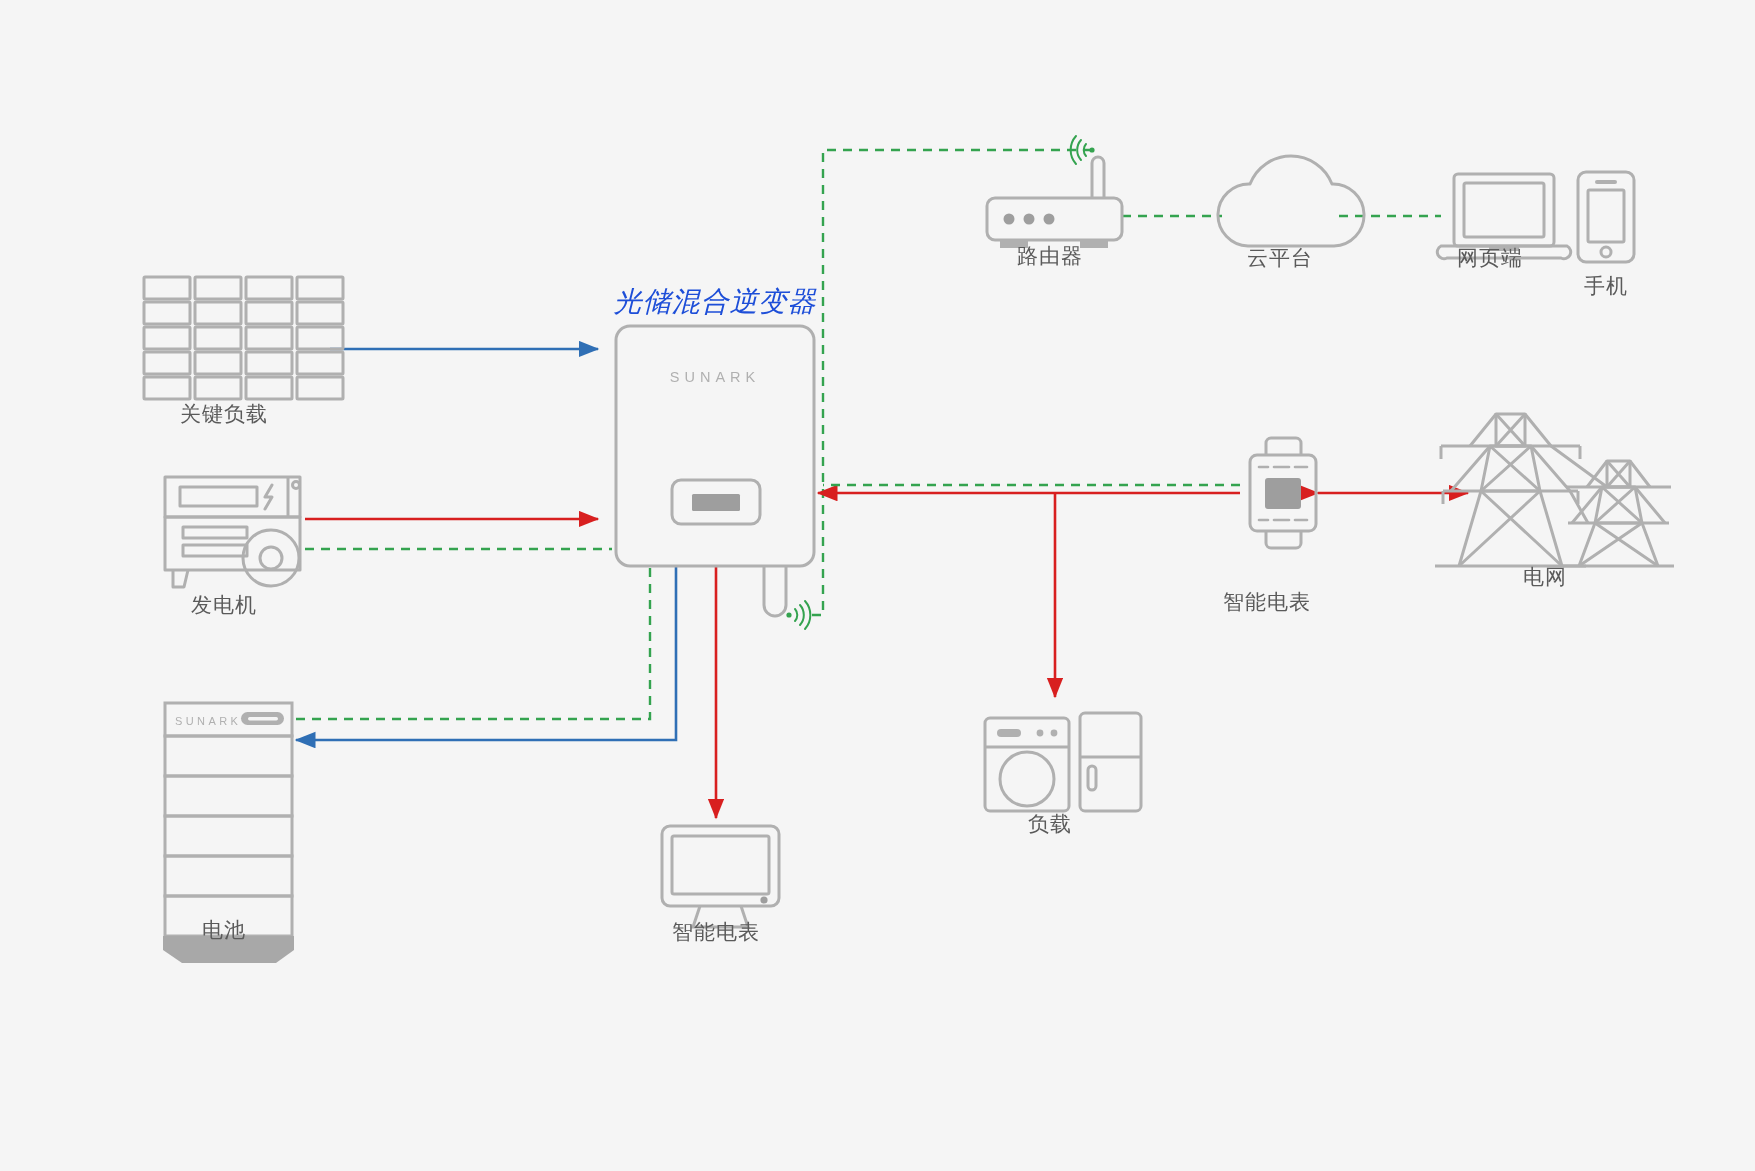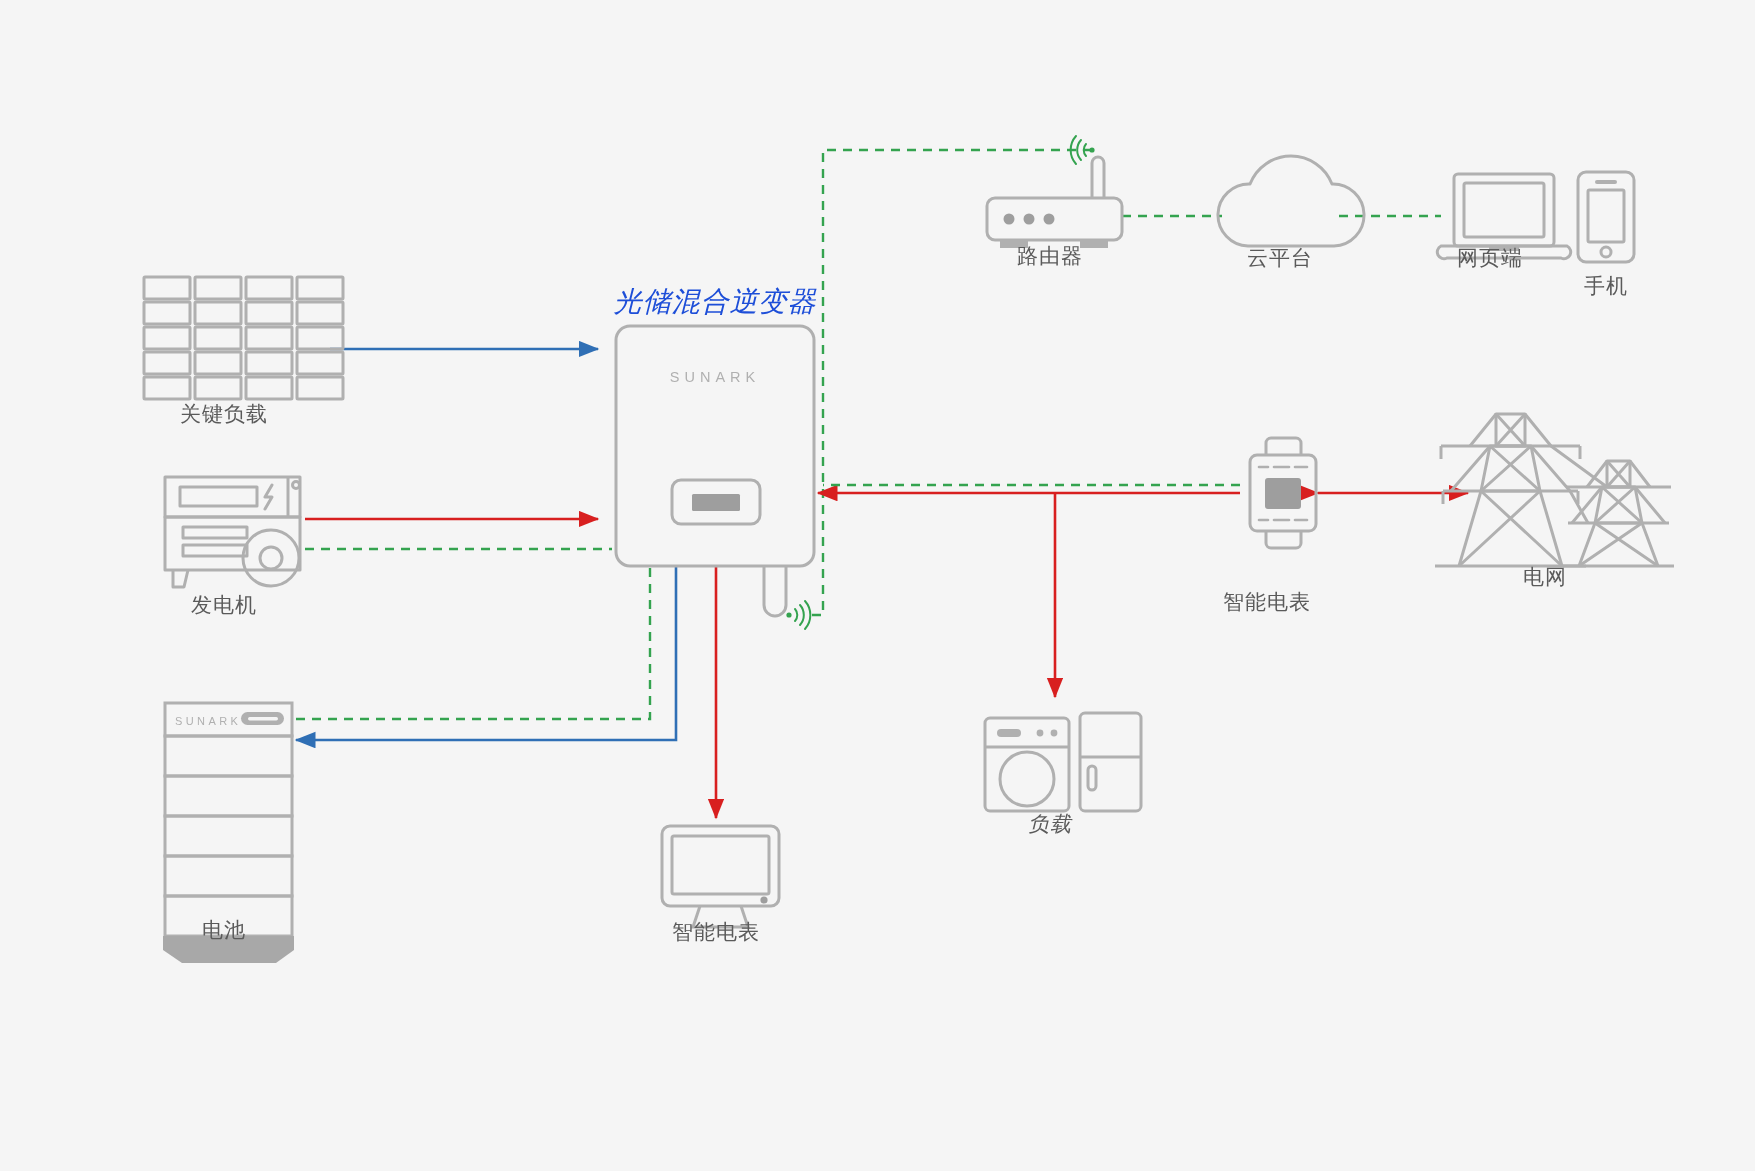--- a/index.html
+++ b/index.html
@@ -271,15 +271,15 @@
 <div class="lbl" style="left:1280px;top:244px;">云平台</div>
 
 <div class="lbl" style="left:1490px;top:244px;">网页端</div>
 
 <div class="lbl" style="left:1606px;top:244px;margin-top:28px;">手机</div>
 
 <div class="lbl" style="left:1267px;top:588px;">智能电表</div>
 
 <div class="lbl" style="left:1545px;top:563px;">电网</div>
 
-<div class="lbl" style="left:1050px;top:810px;font-style:italic;">负载</div>
+<div class="lbl" style="left:1050px;top:810px;">负载</div>
 
 </div>
 
 </body></html>

